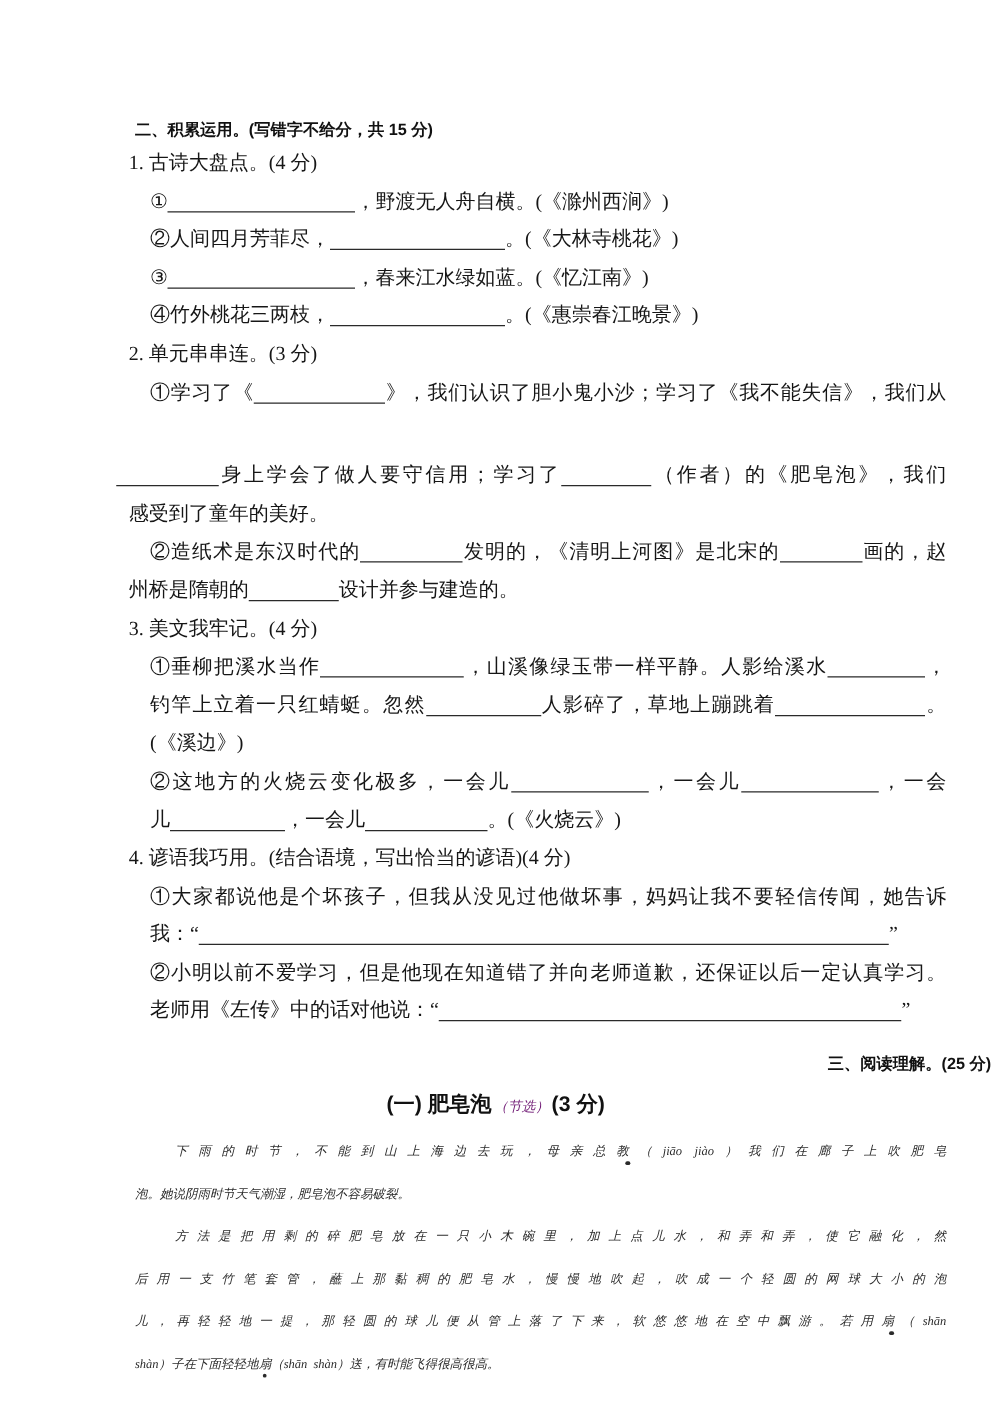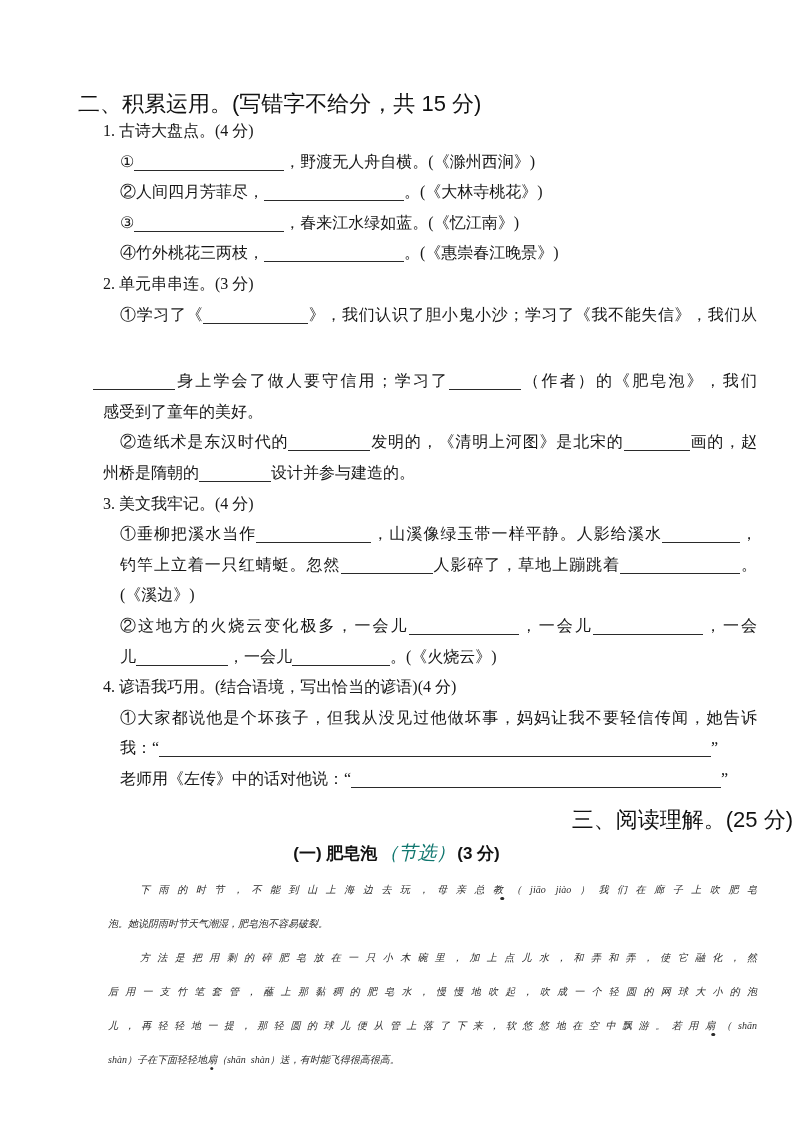--- a/index.html
+++ b/index.html
@@ -9,24 +9,24 @@
     margin:0 auto;
     background:#ffffff;
     color:#161616;
     font-family:"Liberation Serif",serif;
     font-size:16px;
     overflow:hidden;
     box-sizing:border-box;
     padding-top:92px;
   }
   .sec{
-    margin:0 0 0 78px;
+    margin:0 0 0 108px;
     font-family:"Liberation Sans",sans-serif;
-    font-weight:400;
-    font-size:22px;
+    font-weight:700;
+    font-size:13px;
     line-height:24px;
     color:#111;
   }
   .sec3{margin-top:14px;text-align:right;}
   .line{line-height:30.6px;white-space:pre-wrap;}
   .ln-num{margin-left:103px;}
   .ln-item{margin-left:120px;font-family:Liberation Serif, serif;}
   .ln-item2{margin-left:93px;margin-top:36px;}
   .ln-cont{margin-left:103px;}
   .j{text-align:justify;text-align-last:justify;}
@@ -44,22 +44,22 @@
     line-height:26px;
     font-family:"Liberation Sans",sans-serif;
     font-weight:700;
     font-size:17px;
     color:#111;
   }
   .tnote{
     font-family:"Liberation Serif",serif;
     font-weight:400;
     font-style:italic;
-    font-size:19px;
-    color:#0f766e;
+    font-size:11px;
+    color:#701a75;
     margin:12px 2px;
   }
   .passage{margin-top:6px;}
   .passage .line{
     line-height:34px;
     font-style:italic;
     font-size:10px;
     color:#2b2b2b;
   }
   .ln-p,.ln-pf{margin-left:108px;}
@@ -97,20 +97,21 @@
       <div class="line ln-cont">州桥是隋朝的<span class="blank" style="width: 72px;"></span>设计并参与建造的。</div>
       <div class="line ln-num">3. 美文我牢记。(4 分)</div>
       <div class="line ln-item j">①垂柳把溪水当作<span class="blank" style="width: 115px;"></span>，山溪像绿玉带一样平静。人影给溪水<span class="blank" style="width: 78px;"></span>，</div>
       <div class="line ln-item j">钓竿上立着一只红蜻蜓。忽然<span class="blank" style="width: 92px;"></span>人影碎了，草地上蹦跳着<span class="blank" style="width: 120px;"></span>。</div>
       <div class="line ln-item">(《溪边》)</div>
       <div class="line ln-item j">②这地方的火烧云变化极多，一会儿<span class="blank" style="width: 110px;"></span>，一会儿<span class="blank" style="width: 110px;"></span>，一会</div>
       <div class="line ln-item">儿<span class="blank" style="width: 92px;"></span>，一会儿<span class="blank" style="width: 98px;"></span>。(《火烧云》)</div>
       <div class="line ln-num">4. 谚语我巧用。(结合语境，写出恰当的谚语)(4 分)</div>
       <div class="line ln-item j">①大家都说他是个坏孩子，但我从没见过他做坏事，妈妈让我不要轻信传闻，她告诉</div>
       <div class="line ln-item">我：“<span class="blank" style="width: 552px;"></span>”</div>
+      <div class="line ln-item j">②小明以前不爱学习，但是他现在知道错了并向老师道歉，还保证以后一定认真学习。</div>
       <div class="line ln-item">老师用《左传》中的话对他说：“<span class="blank" style="width: 370px;"></span>”</div>
     </div>
 
   <h2 class="sec sec3">三、阅读理解。(25 分)</h2>
 
   <div class="title-line">
     <span>(一)</span>
     <span>肥皂泡</span><span class="tnote">（节选）</span><span>(3 分)</span>
   </div>
 

